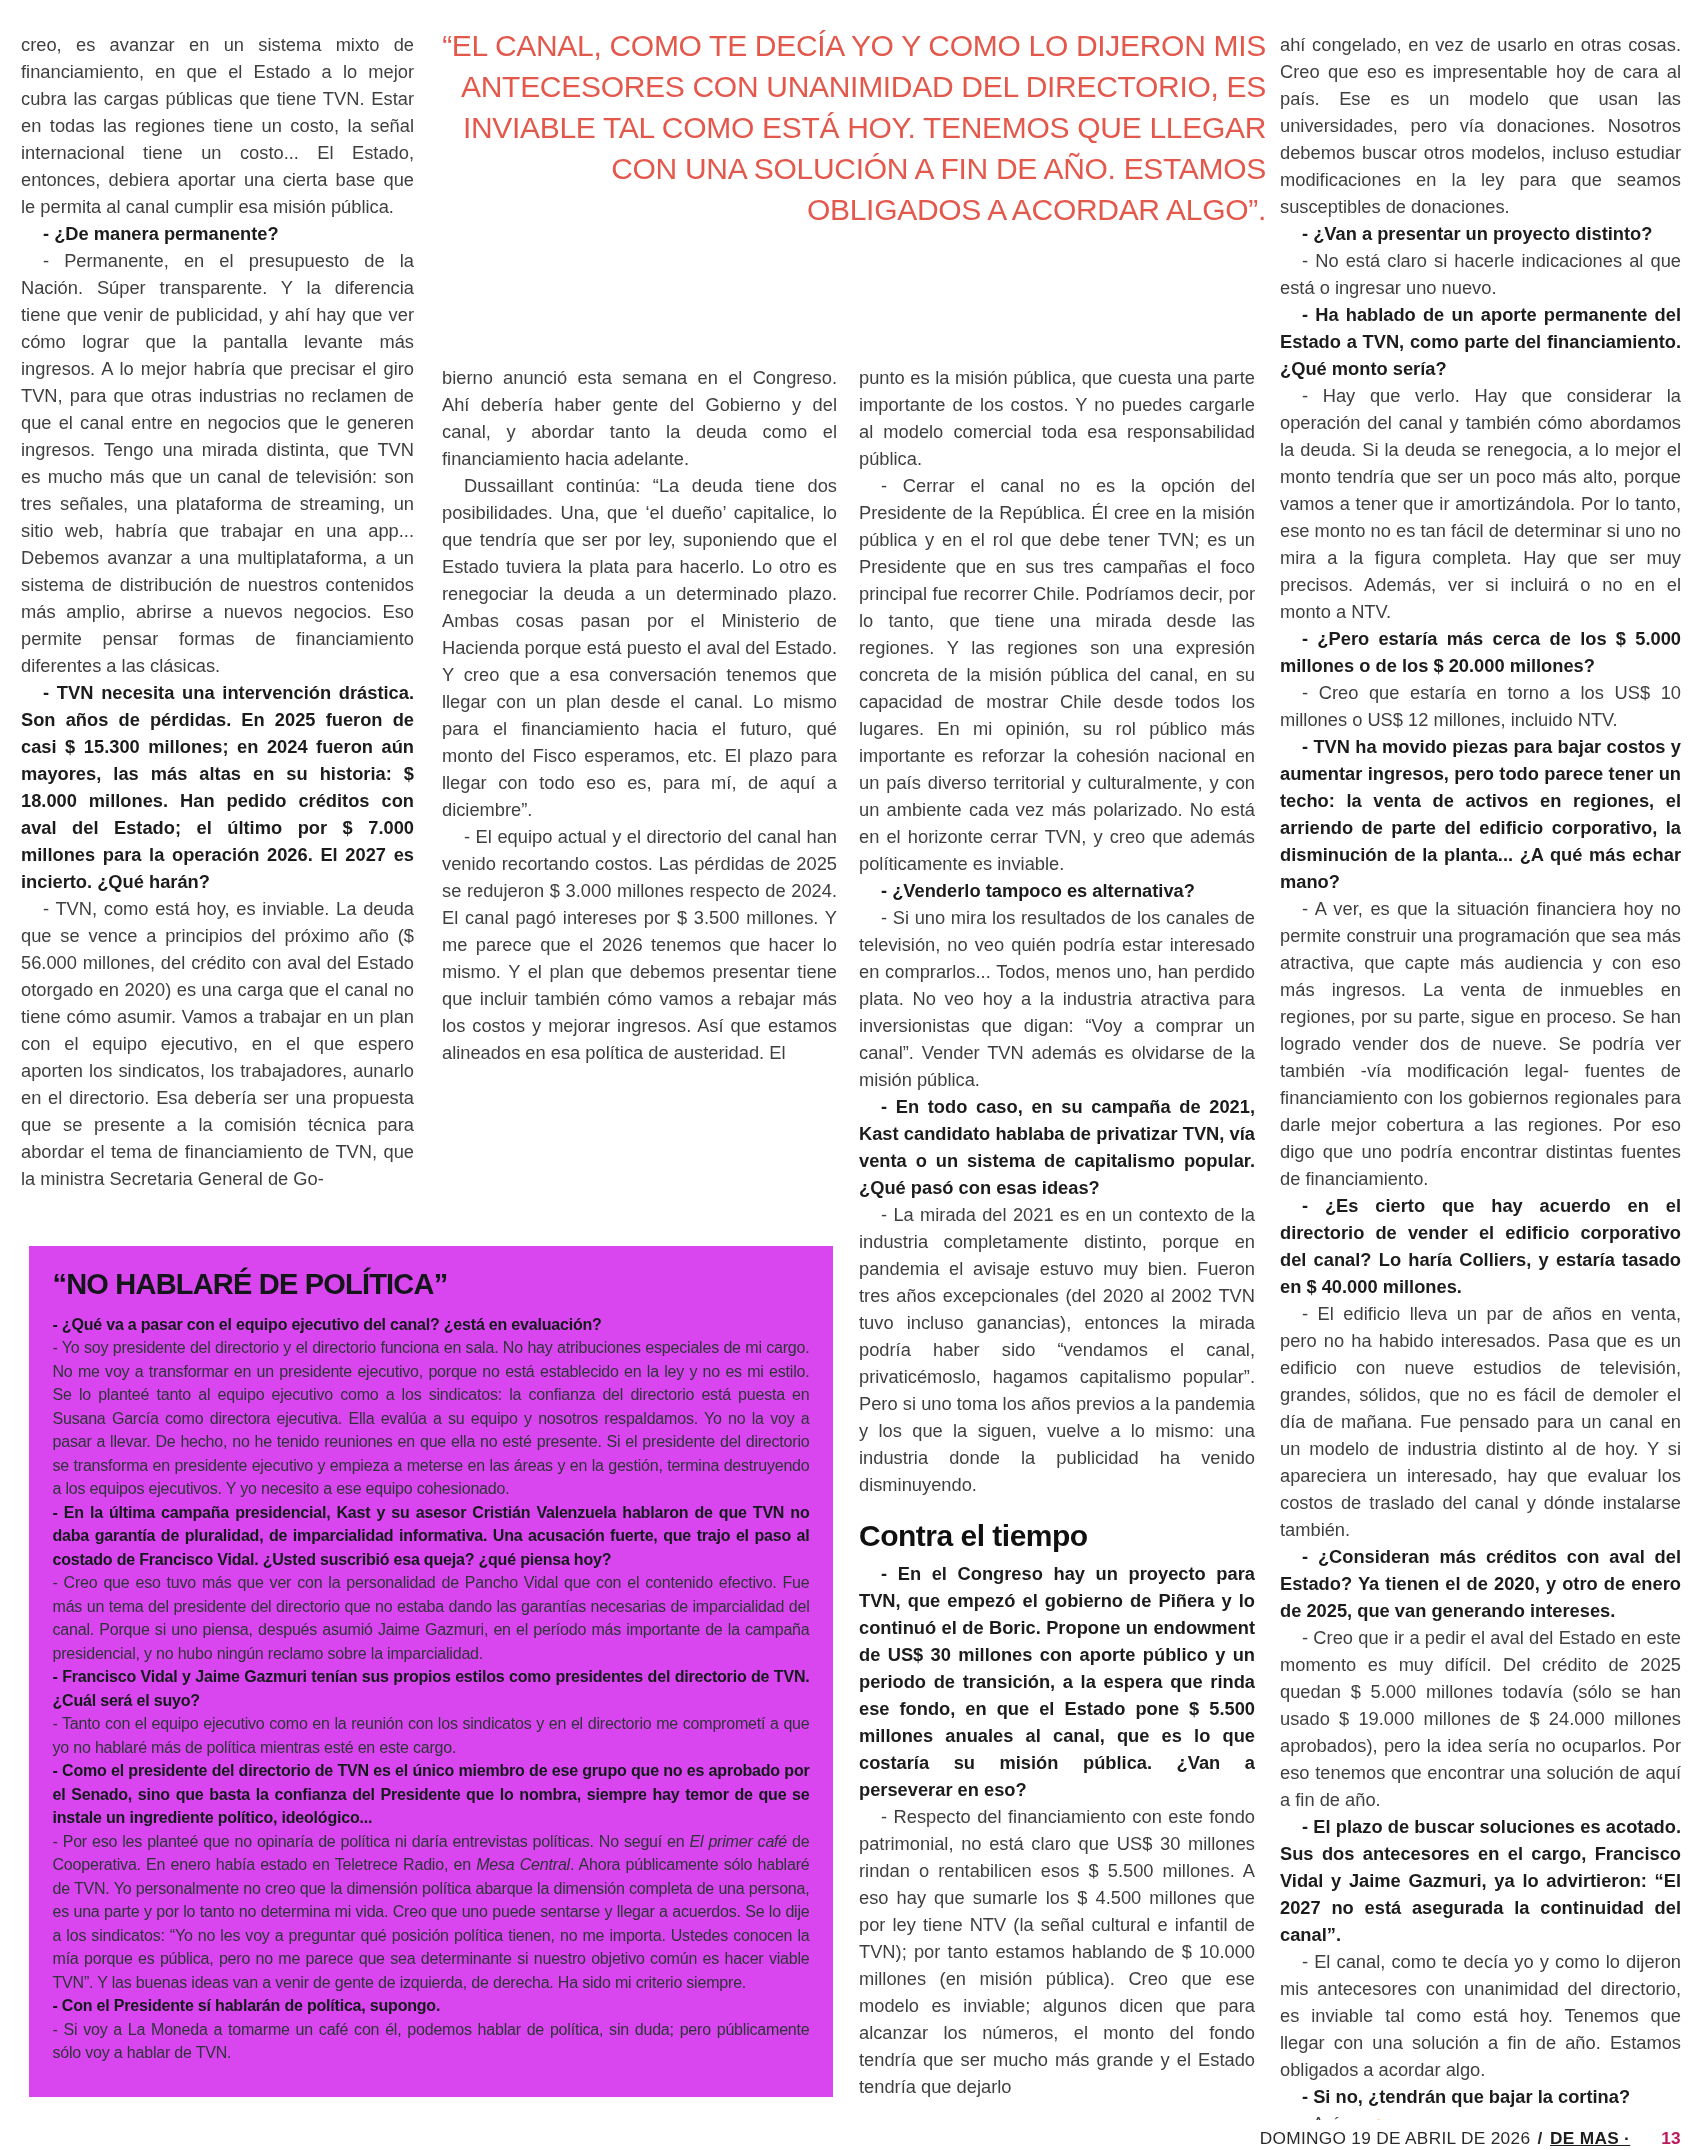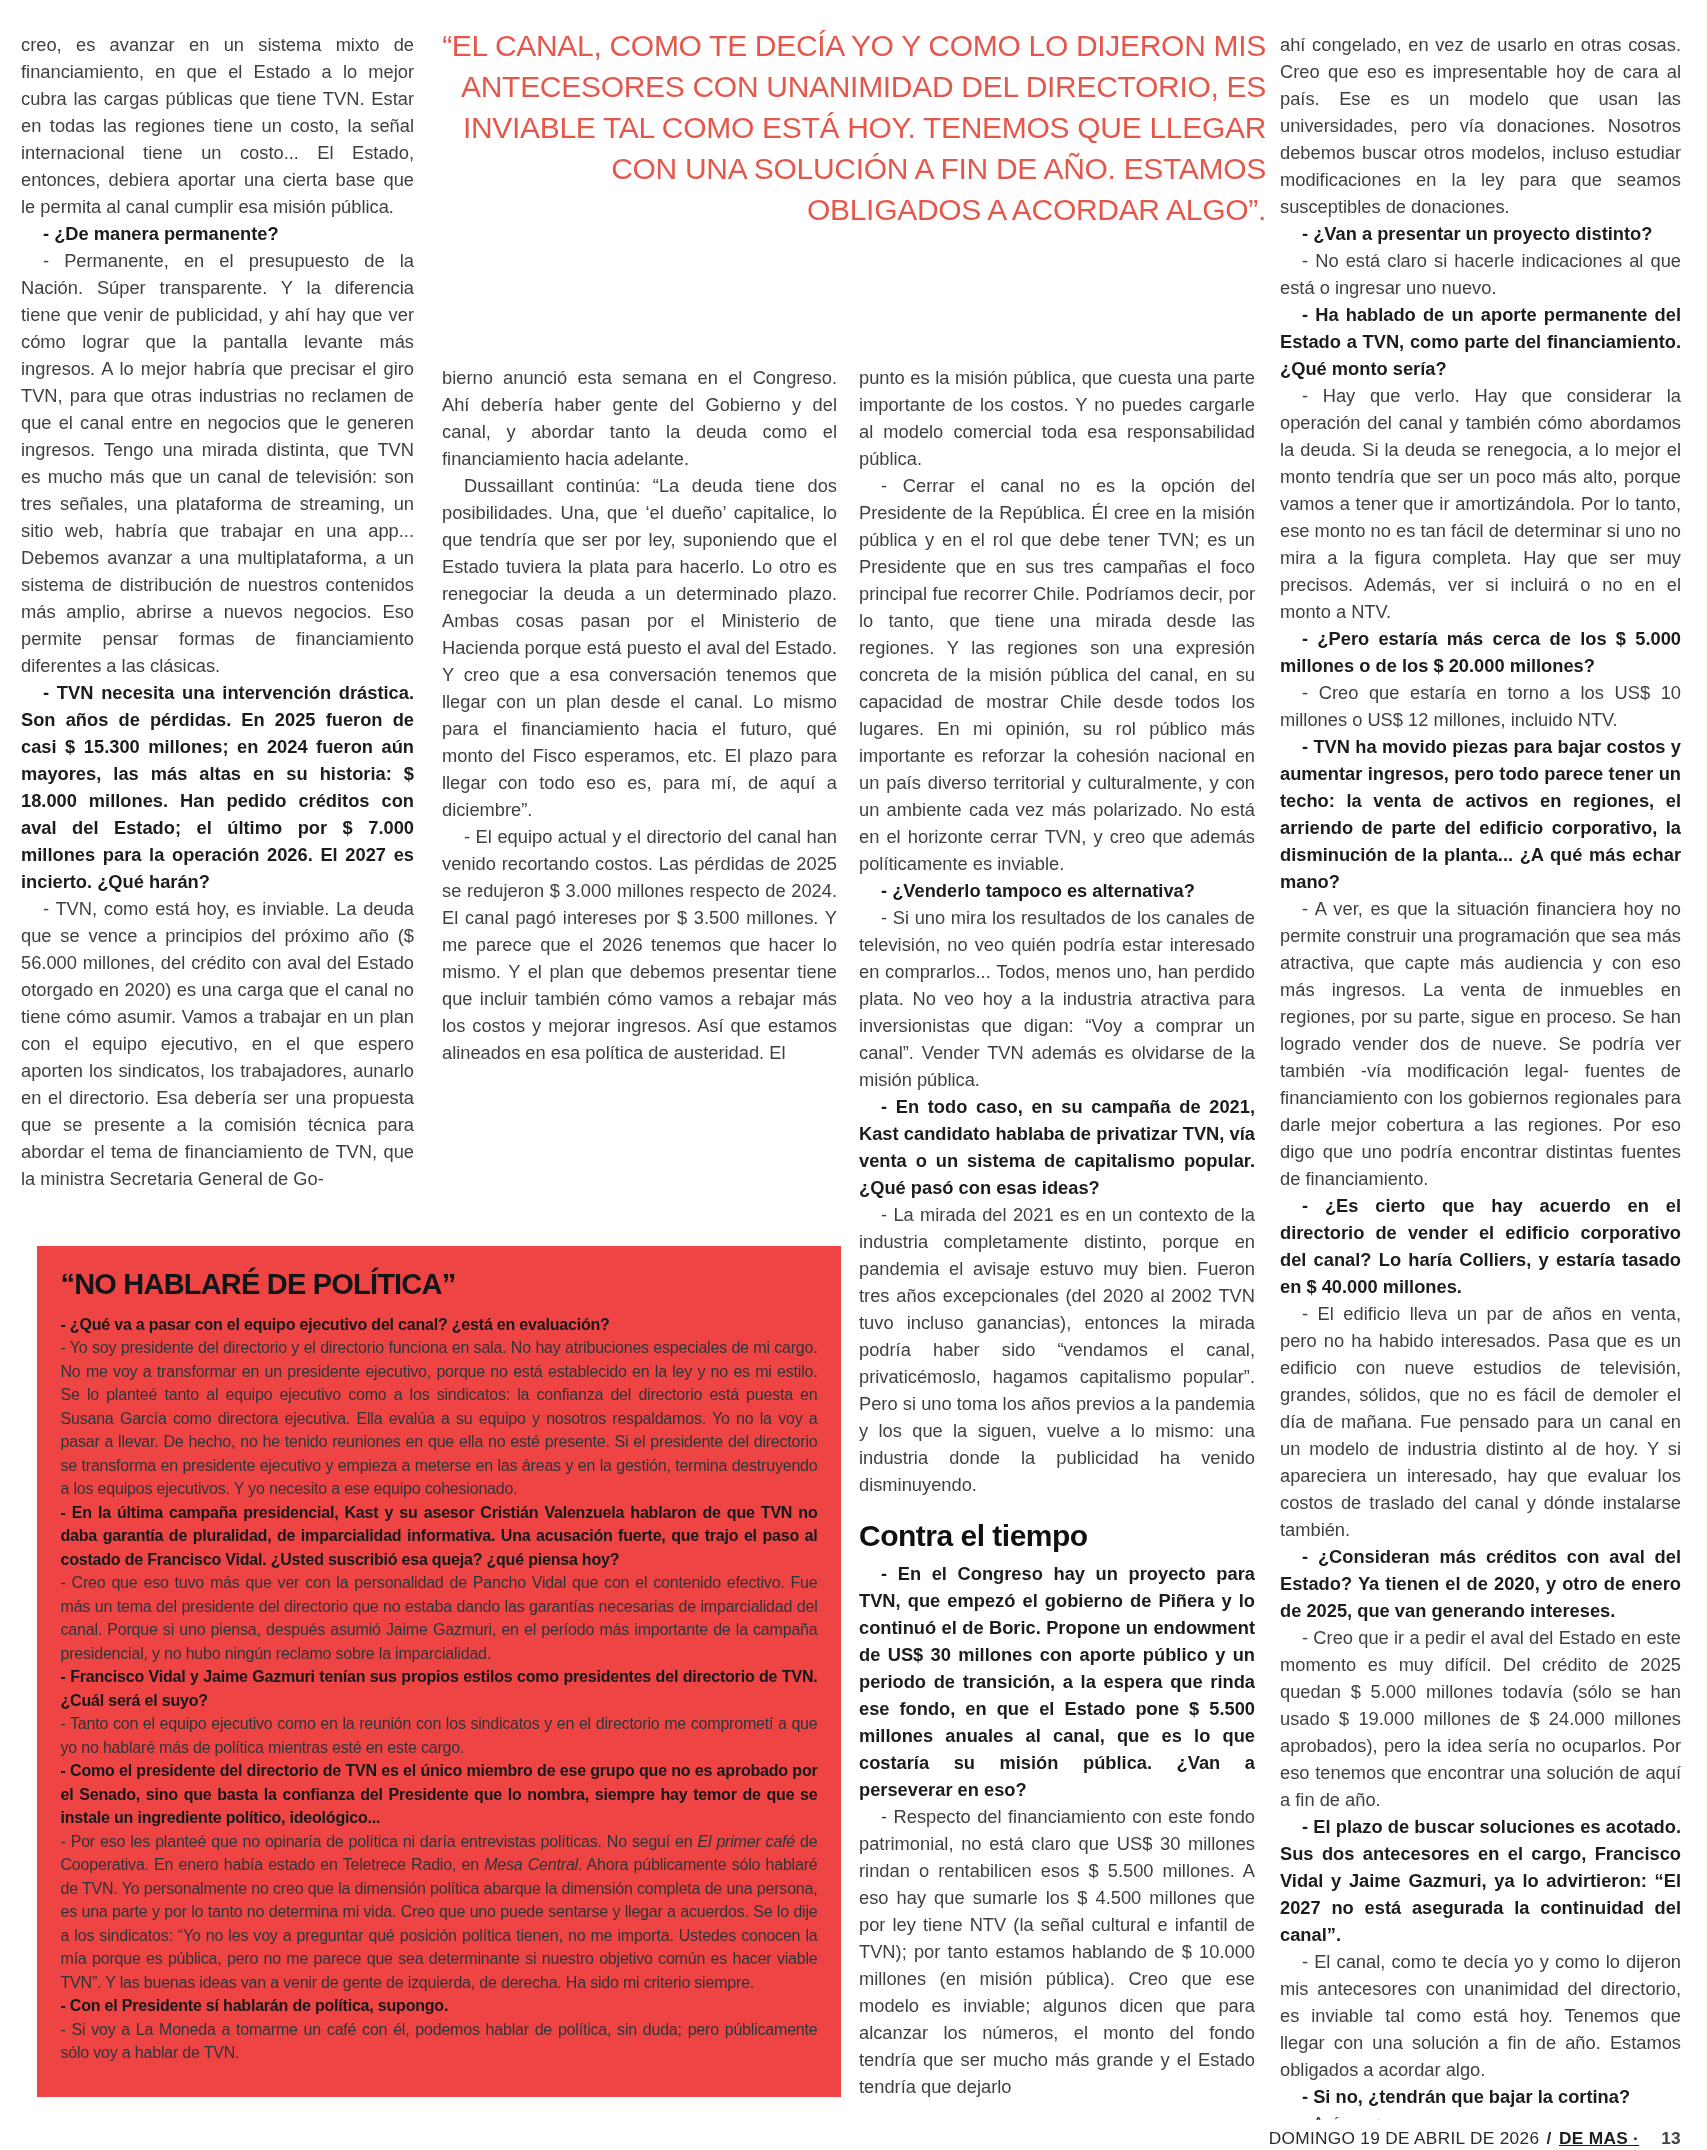--- a/index.html
+++ b/index.html
@@ -16,38 +16,38 @@
   #col1{left:21px;top:31px;width:393px;height:1209px;}
   #col2{left:442px;top:364px;width:395px;height:878px;}
   #col3{left:859px;top:364px;width:396px;height:1742px;}
   #col4{left:1280px;top:31px;width:401px;height:2089px;}
   #pullquote{
     position:absolute;left:441px;top:25px;width:825px;height:303px;
     color:#e4584c;font-size:30px;line-height:41px;text-align:right;
     font-weight:400;letter-spacing:-0.3px;overflow:hidden;
   }
   #bluebox{
-    position:absolute;left:37px;top:1246px;width:804px;height:851px;
-    background:#ef4444;box-sizing:border-box;padding:22px 23.5px 15.7px 23.5px;overflow:hidden;
+    position:absolute;left:29px;top:1246px;width:804px;height:851px;
+    background:#d946ef;box-sizing:border-box;padding:22px 23.5px 15.7px 23.5px;overflow:hidden;
   }
   #bluebox .boxtitle{
     font-size:29px;font-weight:800;color:#121618;letter-spacing:-0.8px;margin:0 0 11.5px 0;
   }
   #bluebox .boxbody p{margin:0;font-size:16px;line-height:23.5px;letter-spacing:-0.2px;
     color:#2e3538;text-align:justify;text-indent:0;hyphens:auto;-webkit-hyphens:auto;}
   #bluebox .boxbody p.q{font-weight:bold;color:#14191b;}
   #bluebox .boxbody em{font-style:italic;}
   .endmark{color:#f0a23c;font-weight:bold;}
   #footer{
     position:absolute;right:26px;top:2128px;font-size:17.3px;color:#2a2a2a;letter-spacing:0.3px;
     white-space:nowrap;
   }
   #footer .sep{margin:0 7.3px;font-weight:bold;}
   #footer .brand{font-weight:bold;color:#1c1c1c;text-decoration:underline;}
-  #footer .pagenum{color:#404040;font-weight:800;margin-left:22px;}
+  #footer .pagenum{color:#be185d;font-weight:800;margin-left:31px;}
 </style>
 </head>
 <body>
 
 <div id="page">
 
   <div id="pullquote">“EL CANAL, COMO TE DECÍA YO Y COMO LO DIJERON MIS ANTECESORES CON UNANIMIDAD DEL DIRECTORIO, ES INVIABLE TAL COMO ESTÁ HOY. TENEMOS QUE LLEGAR CON UNA SOLUCIÓN A FIN DE AÑO. ESTAMOS OBLIGADOS A ACORDAR ALGO”.</div>
 
   <div id="col1" class="col">
       <p class="cont">creo, es avanzar en un sistema mixto de financiamiento, en que el Estado a lo mejor cubra las cargas públicas que tiene TVN. Estar en todas las regiones tiene un costo, la señal internacional tiene un costo... El Estado, entonces, debiera aportar una cierta base que le permita al canal cumplir esa misión pública.</p>

